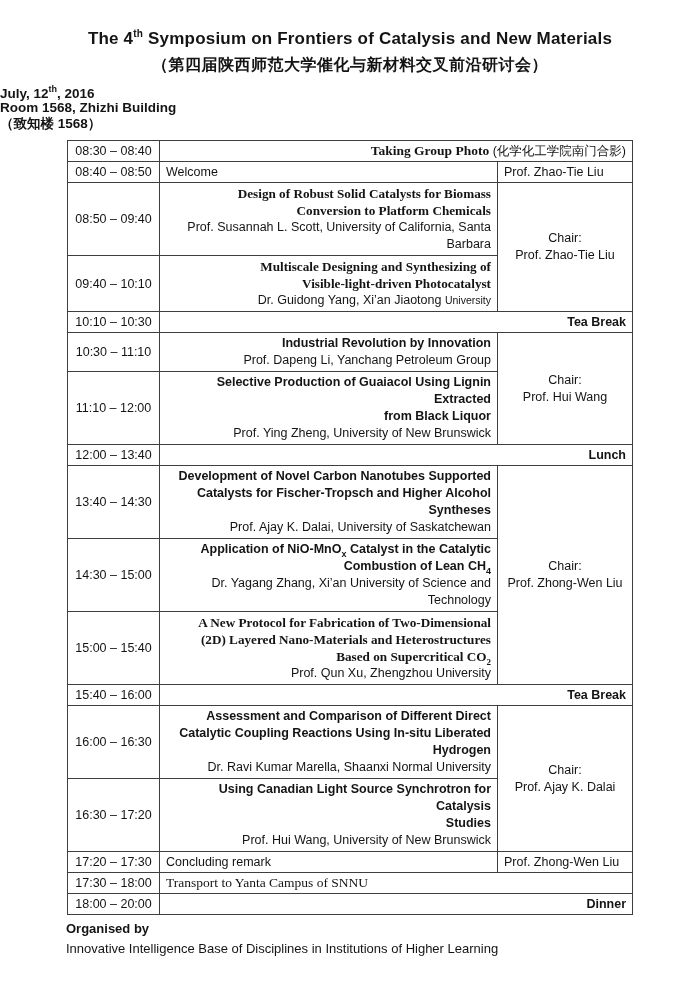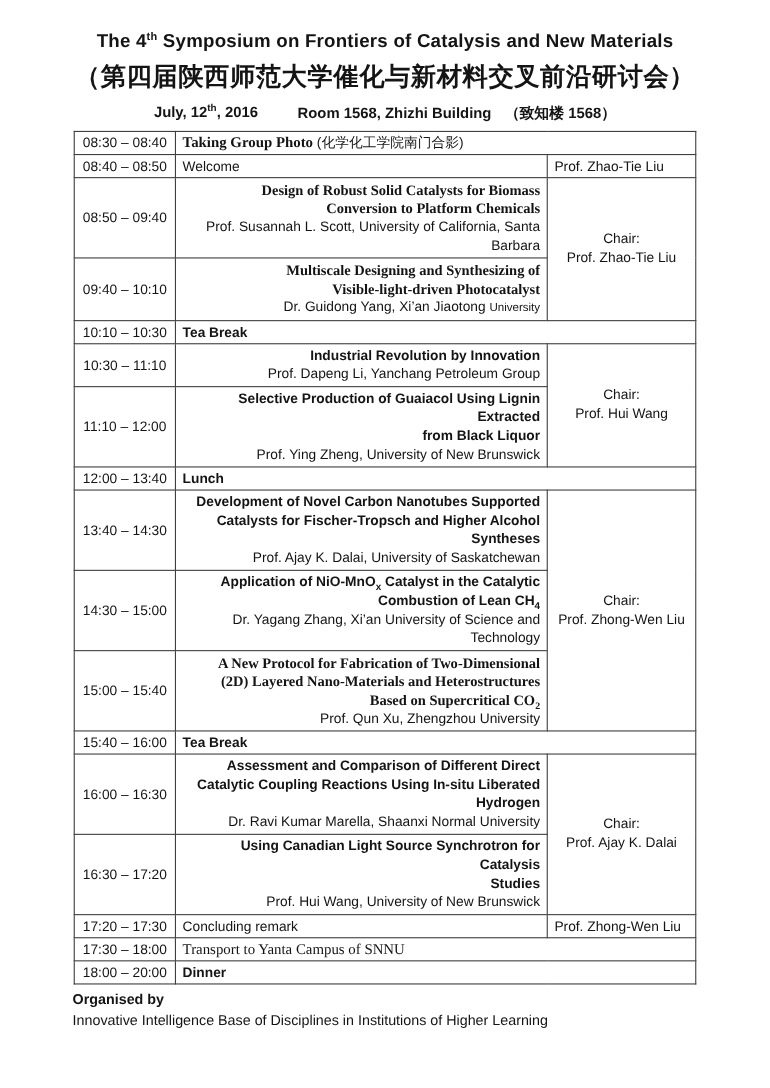--- a/index.html
+++ b/index.html
@@ -9,24 +9,24 @@
     color: #141414;
     font-family: "Liberation Sans", sans-serif;
     overflow: hidden;
   }
   .page { padding-top: 28px; }
 
   
   .header { text-align: center; }
   .title { font-size: 17px; font-weight: bold; letter-spacing: 0.2px; }
   .title sup { font-size: 10px; font-weight: bold; }
-  .subtitle { font-size: 23px; font-weight: bold; margin-top: 6px; letter-spacing: 0.5px; }
+  .subtitle { font-size: 16px; font-weight: bold; margin-top: 6px; letter-spacing: 0.5px; }
   .dateline {
     font-size: 13.5px; font-weight: bold; margin-top: 8px;
-    display: flex; justify-content: center; align-items: baseline;
+    display: flex; justify-content: center; align-items: baseline; flex-direction: column;
   }
   .dateline sup { font-size: 9px; }
   .dl-date { margin-right: 36px; }
   .dl-venue { margin-right: 12px; }
 
   
   table.schedule {
     border-collapse: collapse;
     table-layout: fixed;
     width: 565px;
@@ -47,21 +47,21 @@
     padding: 3px 2px 2px 2px;
   }
   .talk-cell { padding: 2px 6px 3px 7px; text-align: right; }
   .t-title { font-weight: bold; line-height: 17px; }
   .t-title.serif { font-family: "Liberation Serif", serif; font-size: 13.2px; }
   .t-speaker { font-weight: normal; line-height: 17px; }
   .schedule sub { font-size: 9px; line-height: 0; }
   .seg-b { font-weight: bold; }
   .seg-serif { font-family: "Liberation Serif", serif; font-size: 13.5px; }
   .seg-sm { font-size: 10.5px; }
-  .merged-c { text-align: left; line-height: 16px; }
+  .merged-c { text-align: right; line-height: 16px; }
   .merged-l { text-align: left; line-height: 16px; padding-left: 7px; }
   .event-cell { line-height: 16px; padding-left: 7px; }
   .right-cell { line-height: 16px; padding-left: 6px; }
   .chair-cell { text-align: center; line-height: 17px; }
 
   
   .footer { margin: 4px 0 0 66px; font-size: 13px; line-height: 19.5px; }
   .f-bold { font-weight: bold; }
 </style>
 </head>

